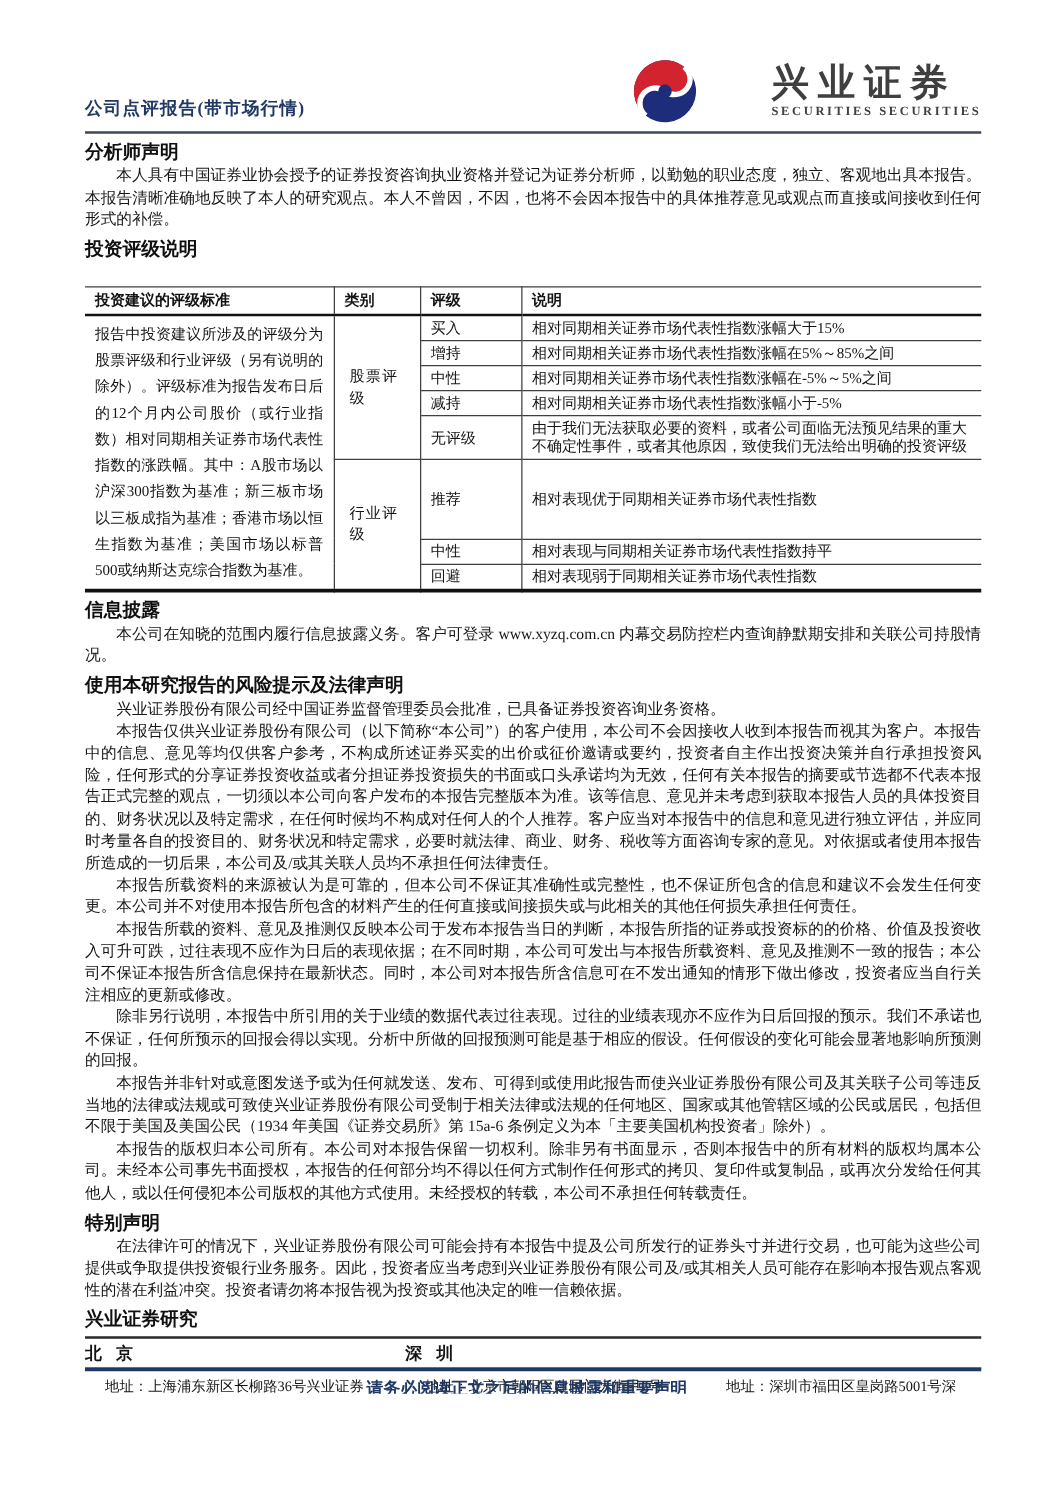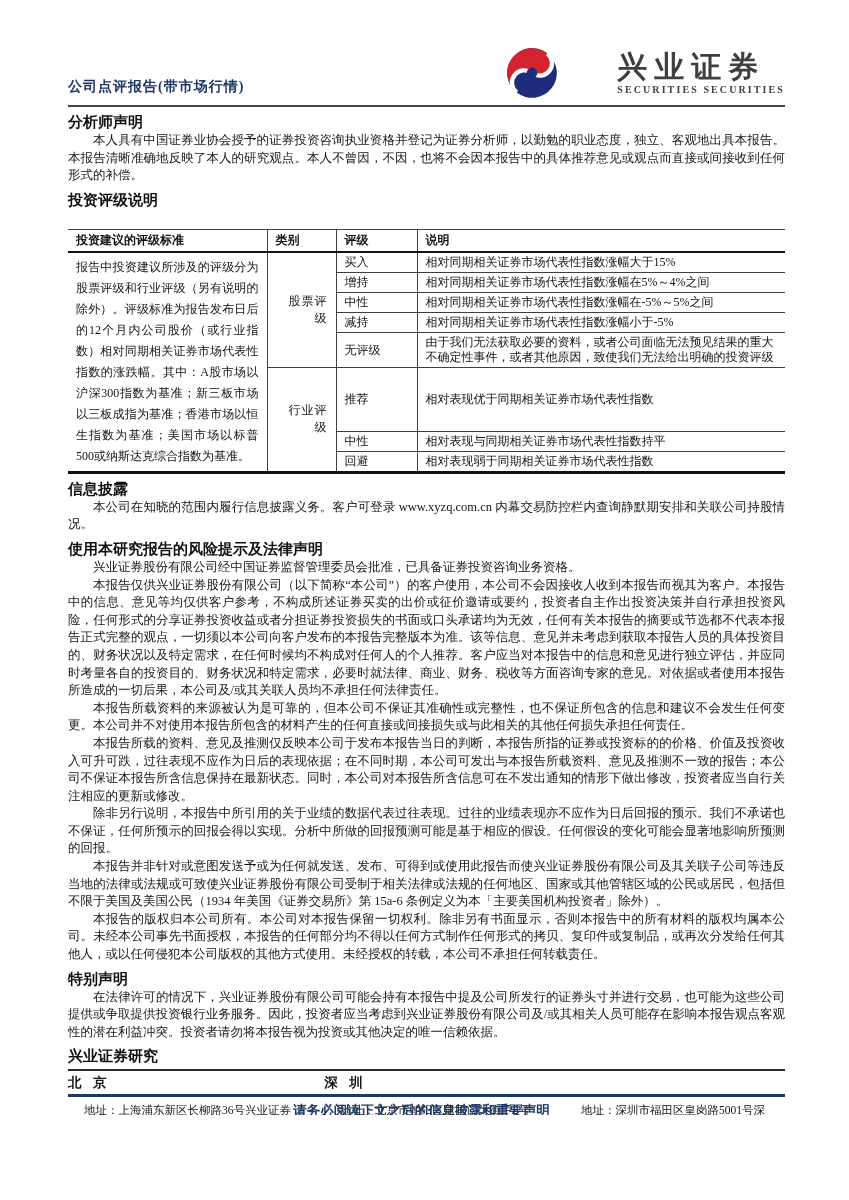--- a/index.html
+++ b/index.html
@@ -22,21 +22,21 @@
   .sec-h { font-size:15px; font-weight:bold; color:#101010; margin-top:5px; line-height:20px; }
   .body-p { font-size:12.5px; line-height:17.6px; text-align:justify; text-indent:2em; color:#161616; }
 
   
   .rating-table { width:100%; border-collapse:collapse; table-layout:fixed; margin:19px 0 2px 0;
                   border-top:1px solid #8b5cf6; border-bottom:3px solid #111; border-left:hidden; border-right:hidden;
                   font-size:12px; }
   .rating-table td { border:1px solid #3f3f3f; padding:2px 8px; vertical-align:middle; }
   .rating-table tr.thead td { font-weight:bold; border-bottom:2px solid #111; height:22px; }
   .rating-table td.criteria { vertical-align:top; line-height:21px; text-align:justify; padding:4px 8px; }
-  .rating-table td.cat { text-align:right; padding-left:12px; letter-spacing:1px; }
+  .rating-table td.cat { text-align:left; padding-left:12px; letter-spacing:1px; }
   .rating-table td.rat { height:19px; line-height:14px; }
   .rating-table td.desc { line-height:15px; }
 
   
   .research-rule-top { border:none; border-top:2px solid #2b2b2b; margin-top:3px; }
   .offices-cities { display:grid; grid-template-columns:1.07fr 1fr 0.98fr; column-gap:16px; padding:3px 0 2px 0; }
   .office-city { font-size:13.5px; font-weight:bold; letter-spacing:4px; }
   .rule-thin { border:none; border-top:1px solid #4a4a4a; }
   .offices-body { display:grid; grid-template-columns:1.07fr 1fr 0.98fr; column-gap:16px; padding:4px 0 6px 0; }
   .office-line { font-size:11.5px; line-height:16.5px; margin:3px 16px; }
@@ -93,21 +93,21 @@
         <td>说明</td>
       </tr>
       <tr>
         <td class="criteria" rowspan="8">报告中投资建议所涉及的评级分为股票评级和行业评级（另有说明的除外）。评级标准为报告发布日后的12个月内公司股价（或行业指数）相对同期相关证券市场代表性指数的涨跌幅。其中：A股市场以沪深300指数为基准；新三板市场以三板成指为基准；香港市场以恒生指数为基准；美国市场以标普500或纳斯达克综合指数为基准。</td>
         <td class="cat" rowspan="5">股票评级</td>
         <td class="rat">买入</td>
         <td class="desc">相对同期相关证券市场代表性指数涨幅大于15%</td>
       </tr>
       <tr>
         <td class="rat">增持</td>
-        <td class="desc">相对同期相关证券市场代表性指数涨幅在5%～4%之间</td>
+        <td class="desc">相对同期相关证券市场代表性指数涨幅在5%～85%之间</td>
       </tr>
       <tr>
         <td class="rat">中性</td>
         <td class="desc">相对同期相关证券市场代表性指数涨幅在-5%～5%之间</td>
       </tr>
       <tr>
         <td class="rat">减持</td>
         <td class="desc">相对同期相关证券市场代表性指数涨幅小于-5%</td>
       </tr>
       <tr>

